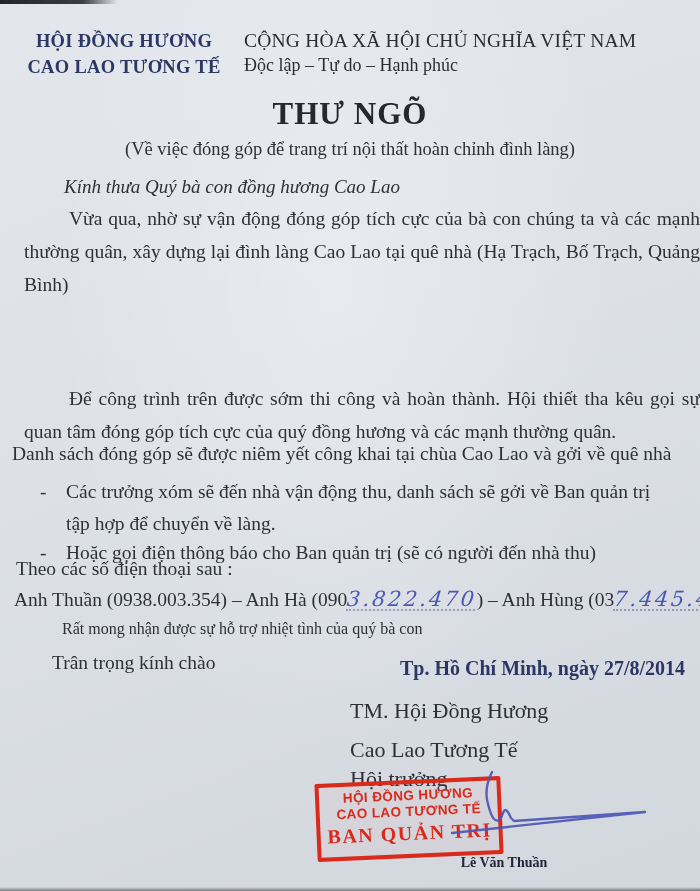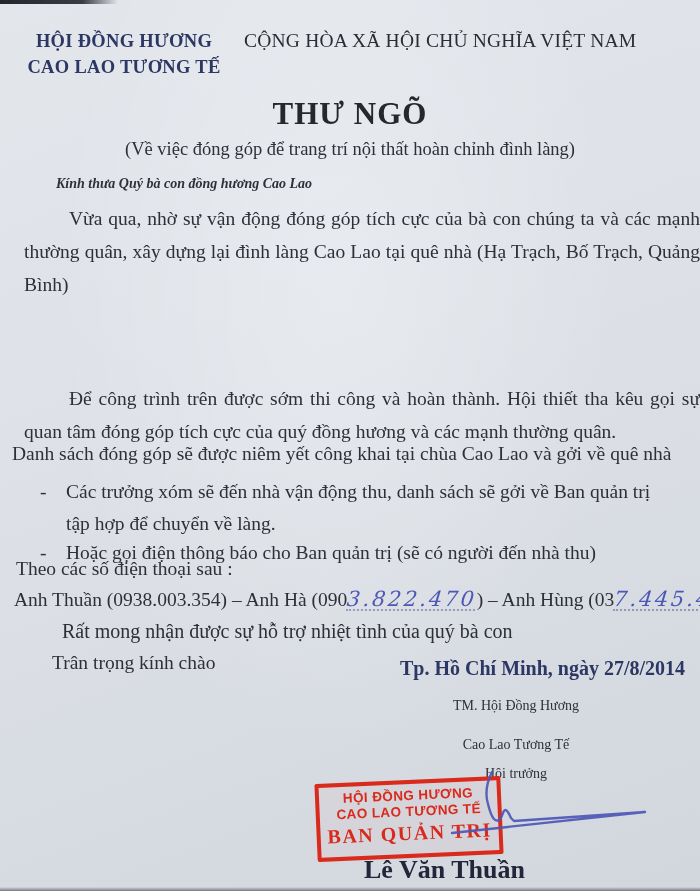--- a/index.html
+++ b/index.html
@@ -13,42 +13,42 @@
   }
   .edge-top{position:absolute;left:0;top:0;width:118px;height:4px;background:linear-gradient(90deg,#23262b,#3a3e44 70%,rgba(58,62,68,0));}
   .edge-bottom{position:absolute;left:0;bottom:0;width:700px;height:4px;background:linear-gradient(0deg,rgba(40,44,50,.55),rgba(40,44,50,0));}
   .abs{position:absolute;}
   .org{left:18px;top:28px;width:212px;text-align:center;font-weight:bold;color:#2c3763;font-size:18.5px;line-height:26px;letter-spacing:.3px;}
   .nat{left:244px;top:30px;width:414px;text-align:left;color:#2b2d33;}
   .nat .l1{font-size:19.5px;letter-spacing:.2px;}
   .nat .l2{font-size:18px;margin-top:3px;}
   .title{left:0;top:96px;width:700px;text-align:center;font-weight:bold;font-size:31px;letter-spacing:1px;color:#26282e;}
   .subtitle{left:0;top:139px;width:700px;text-align:center;font-size:18.5px;}
-  .salutation{left:56px;top:176px;font-weight:bold;font-style:italic;font-size:14px;}
+  .salutation{left:64px;top:176px;font-weight:normal;font-style:italic;font-size:19px;}
   .para{left:0;top:0;width:676px;padding:0 24px;text-align:justify;font-size:19.5px;line-height:33px;text-indent:45px;}
   .p1{top:202px;} .p2{top:300px;} .p3{top:382px;}
   .listintro{left:12px;top:443px;width:676px;font-size:19.5px;}
   .bullet{left:40px;width:620px;font-size:19.5px;line-height:32px;}
   .b1{top:476px;} .b2{top:537px;}
   .bullet .marker{display:inline-block;width:26px;}
   .bullet .btxt{display:inline-block;vertical-align:top;width:588px;}
   .phoneintro{left:16px;top:558px;font-size:19.5px;}
   .phoneline{left:14px;top:589px;width:680px;font-size:19.5px;white-space:nowrap;}
   .handwrite{
     font-family:"DejaVu Serif", serif;font-style:italic;color:#4d57b5;
     font-size:21px;letter-spacing:2.5px;
     border-bottom:2px dotted rgba(90,96,150,.55);
     display:inline-block;transform:skewX(-6deg);line-height:20px;
   }
-  .closing1{left:62px;top:620px;font-size:20px;}
+  .closing1{left:62px;top:620px;font-size:16px;}
   .closing2{left:52px;top:652px;font-size:19.5px;}
   .dateline{left:400px;top:657px;font-size:20px;font-weight:bold;color:#2c3763;}
-  .signblock{left:366px;width:300px;text-align:center;font-size:14px;}
+  .signblock{left:350px;width:300px;font-size:22px;}
   .s1{top:698px;} .s2{top:737px;} .s3{top:766px;}
-  .signer{left:364px;top:855px;width:300px;text-align:left;font-weight:bold;font-size:26px;color:#23253a;}
+  .signer{left:354px;top:855px;width:300px;text-align:center;font-weight:bold;font-size:14px;color:#23253a;}
   .stamp{
     left:316px;top:780px;width:178px;height:66px;
     border:4px solid #d92a1c;border-radius:2px;
     transform:rotate(-2.5deg);
     color:#d92a1c;text-align:center;
     padding-top:4px;
     background:rgba(217,42,28,.03);
   }
   .stamp .st1,.stamp .st2{font-family:"Liberation Sans", sans-serif;font-weight:bold;font-size:13.5px;line-height:15.5px;letter-spacing:.4px;}
   .stamp .st3{font-weight:bold;font-size:20px;line-height:24px;letter-spacing:1.5px;margin-top:2px;}
@@ -60,20 +60,21 @@
 <div class="page">
   <div class="edge-top"></div>
 
   <div class="abs org">
     <div>HỘI ĐỒNG HƯƠNG</div>
     <div>CAO LAO TƯƠNG TẾ</div>
   </div>
 
   <div class="abs nat">
     <div class="l1">CỘNG HÒA XÃ HỘI CHỦ NGHĨA VIỆT NAM</div>
+    <div class="l2">Độc lập – Tự do – Hạnh phúc</div>
   </div>
 
   <div class="abs title">THƯ NGÕ</div>
   <div class="abs subtitle">(Về việc đóng góp để trang trí nội thất hoàn chỉnh đình làng)</div>
 
   <div class="abs salutation">Kính thưa Quý bà con đồng hương Cao Lao</div>
 
   <div class="abs para p1">Vừa qua, nhờ sự vận động đóng góp tích cực của bà con chúng ta và các mạnh thường quân, xây dựng lại đình làng Cao Lao tại quê nhà (Hạ Trạch, Bố Trạch, Quảng Bình)</div>
   <div class="abs para p3">Để công trình trên được sớm thi công và hoàn thành. Hội thiết tha kêu gọi sự quan tâm đóng góp tích cực của quý đồng hương và các mạnh thường quân.</div>
 

